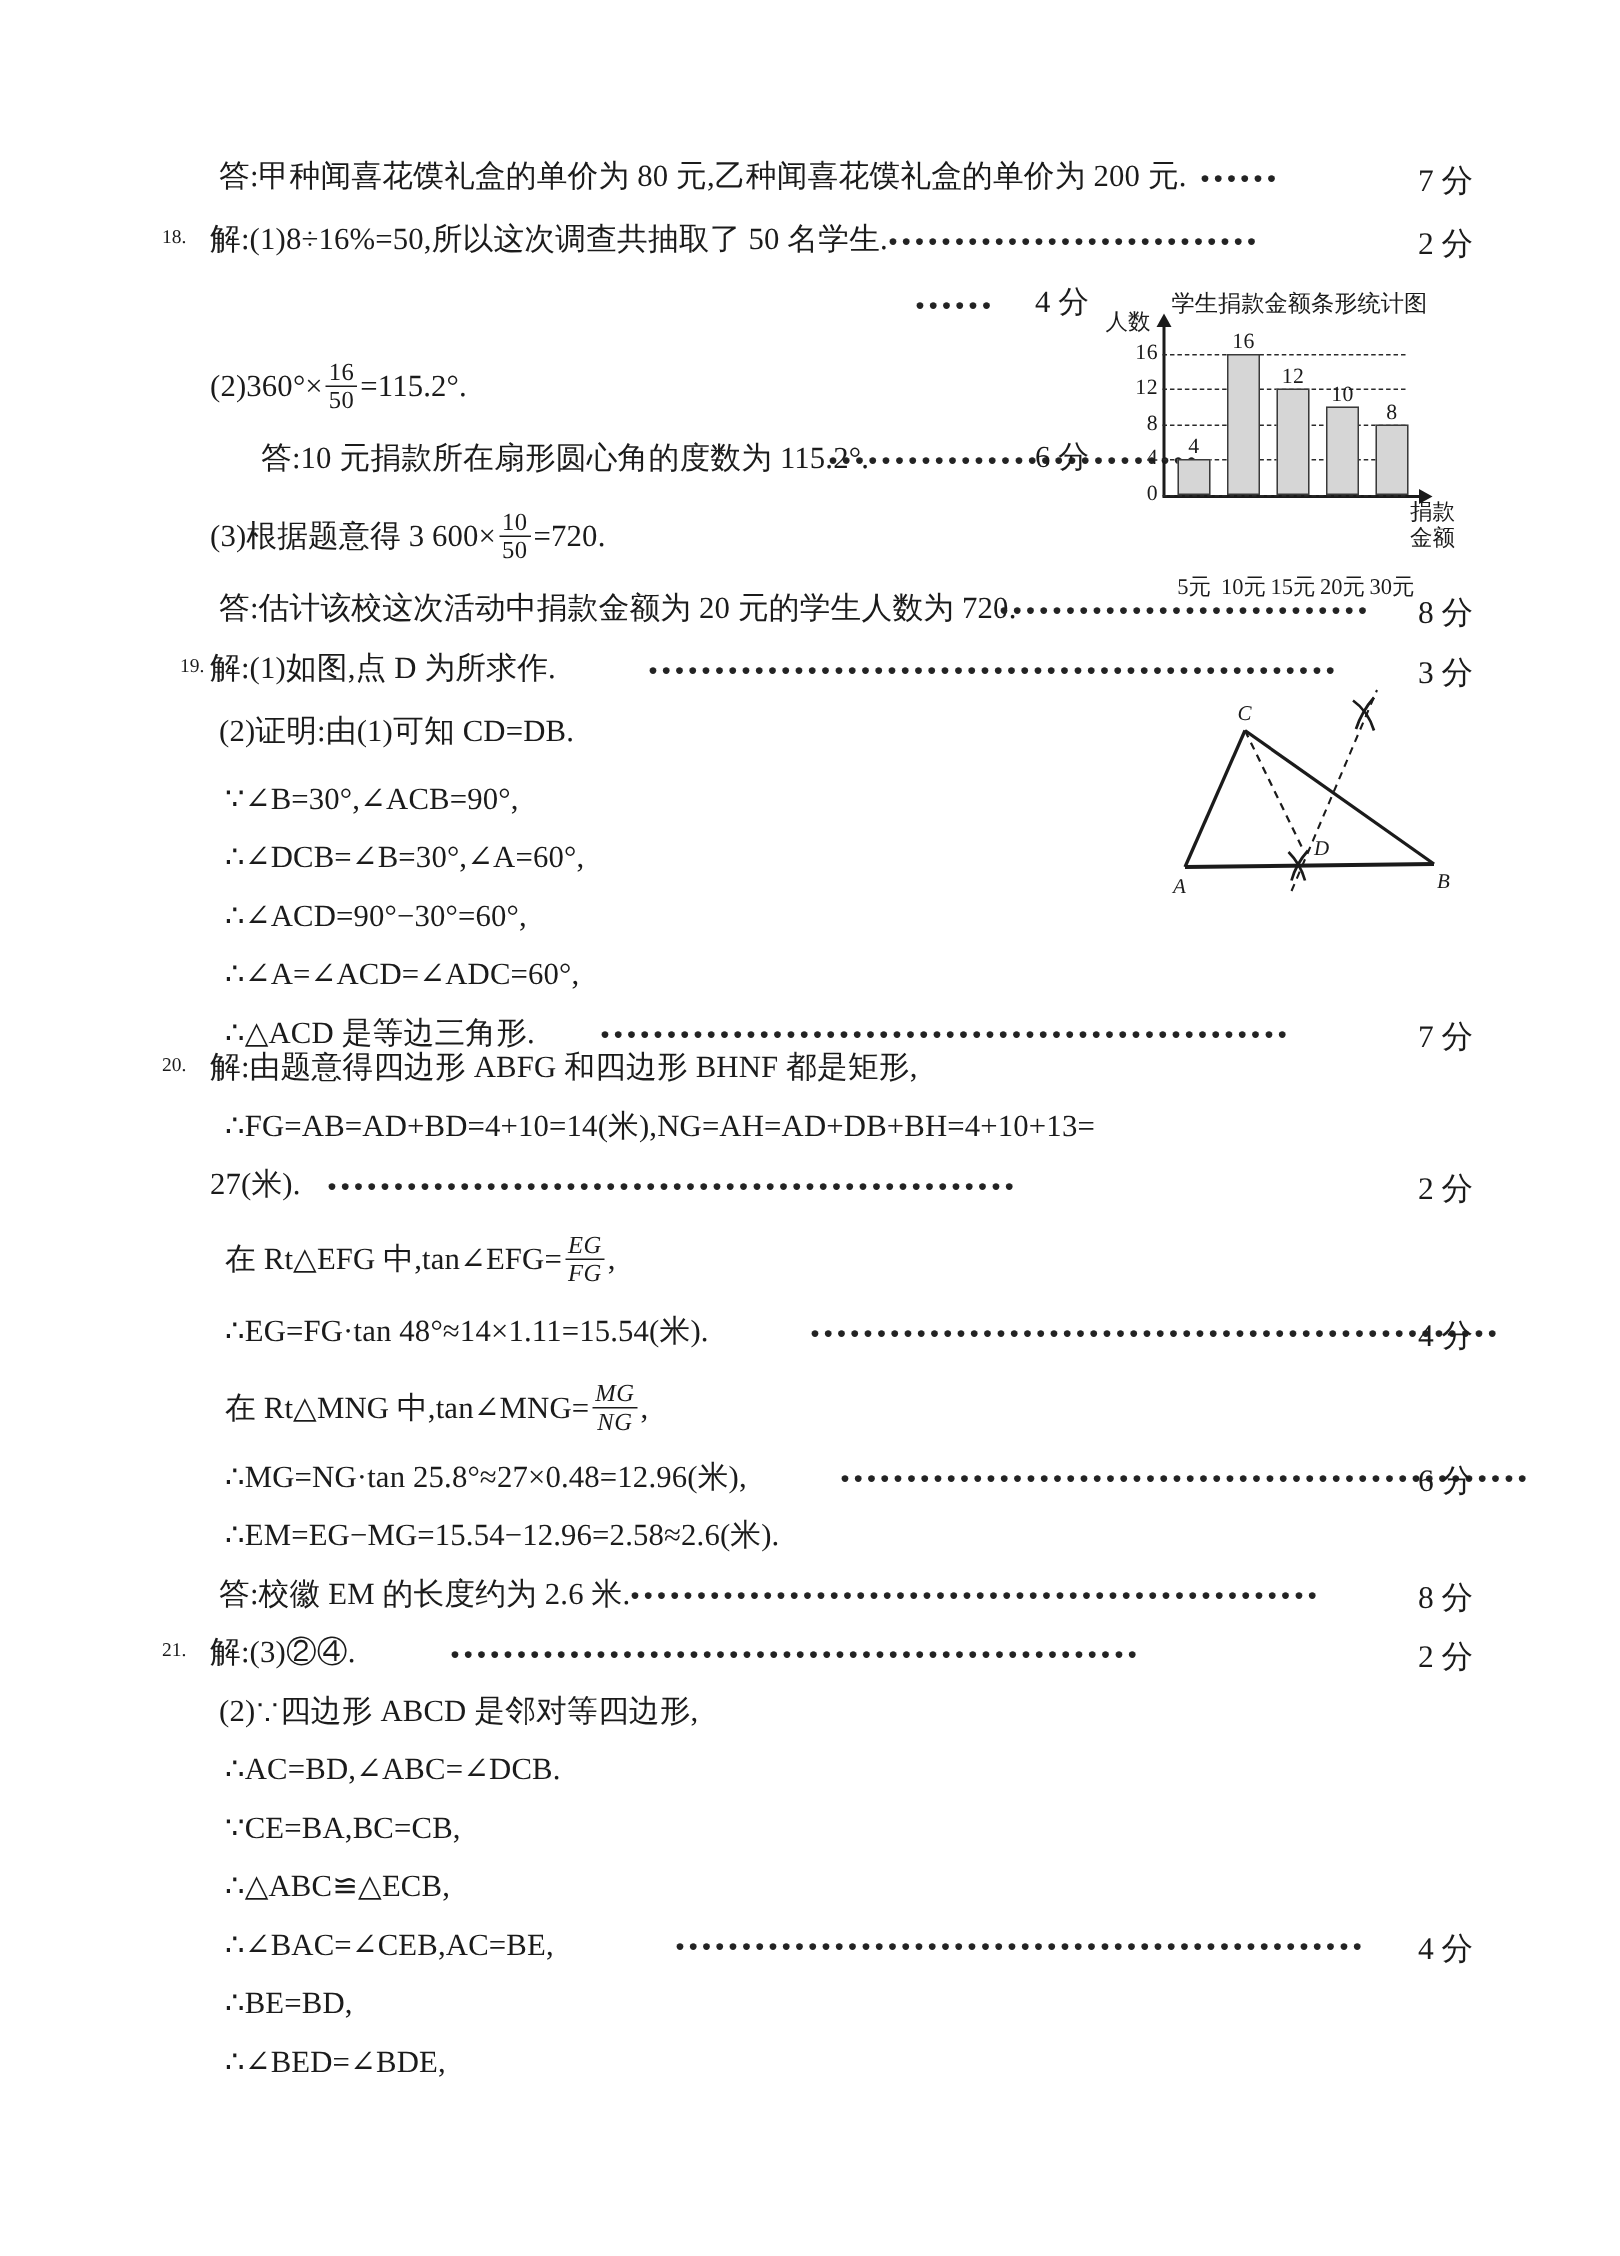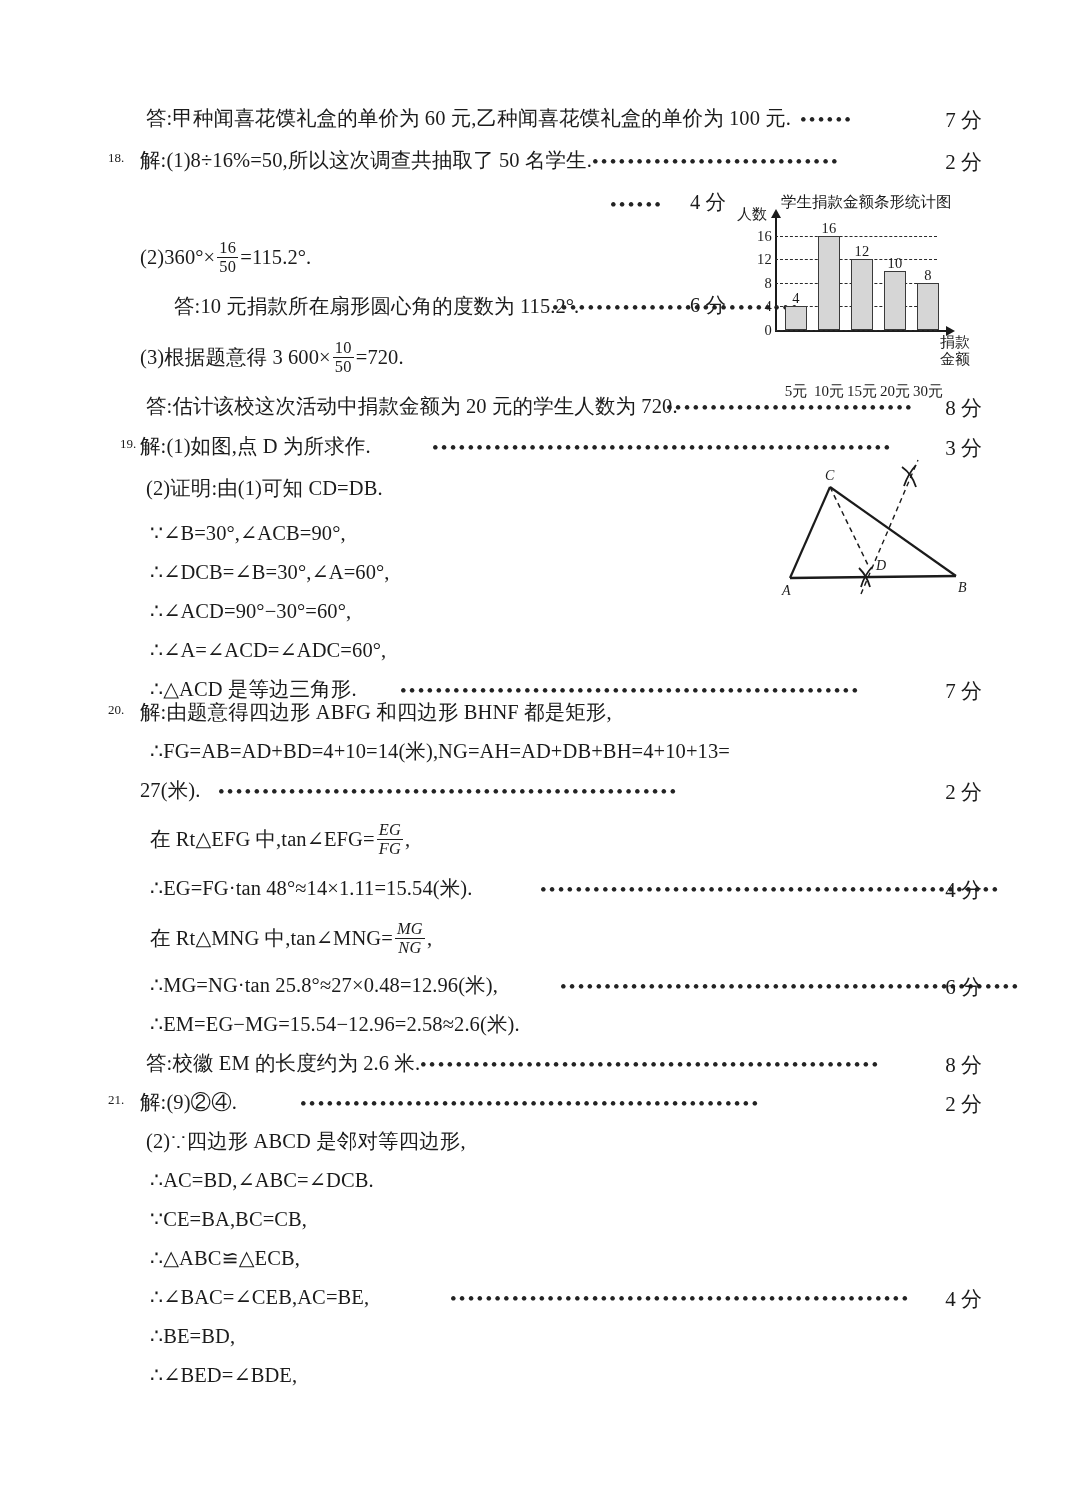--- a/index.html
+++ b/index.html
@@ -187,21 +187,21 @@
     top: 455px;
     width: 220px;
     height: 145px;
   }
 </style>
 </head>
 <body>
 
 <div class="page">
 
-  <div class="line cn" style="left:146px; top:108px;">答:甲种闻喜花馍礼盒的单价为 60 元,乙种闻喜花馍礼盒的单价为 100 元.</div>
+  <div class="line cn" style="left:146px; top:108px;">答:甲种闻喜花馍礼盒的单价为 80 元,乙种闻喜花馍礼盒的单价为 200 元.</div>
   <div class="line dots" style="left:800px; top:110px;">••••••</div>
   <div class="score cn" style="top:106px;">7 分</div>
 
   <div class="qnum cn" style="top:150px;">18.</div>
   <div class="line cn" style="left:140px; top:150px;">解:(1)8÷16%=50,所以这次调查共抽取了 50 名学生.</div>
   <div class="line dots" style="left:592px; top:152px;">••••••••••••••••••••••••••••</div>
   <div class="score cn" style="top:148px;">2 分</div>
 
   <div class="line dots" style="left:610px; top:195px;">••••••</div>
   <div class="line cn" style="left:690px; top:192px;">4 分</div>
@@ -279,21 +279,21 @@
   <div class="qnum cn" style="top:436px;margin-left:12px;">19.</div>
   <div class="line cn" style="left:140px; top:436px;">解:(1)如图,点 D 为所求作.</div>
   <div class="line dots" style="left:432px; top:438px;">••••••••••••••••••••••••••••••••••••••••••••••••••••</div>
   <div class="score cn" style="top:434px;">3 分</div>
 
   <div class="line cn" style="left:146px; top:478px;">(2)证明:由(1)可知 CD=DB.</div>
   <div class="line cn" style="left:150px; top:523px;">∵∠B=30°,∠ACB=90°,</div>
   <div class="line cn" style="left:150px; top:562px;">∴∠DCB=∠B=30°,∠A=60°,</div>
   <div class="line cn" style="left:150px; top:601px;">∴∠ACD=90°−30°=60°,</div>
   <div class="line cn" style="left:150px; top:640px;">∴∠A=∠ACD=∠ADC=60°,</div>
-  <div class="line cn" style="left:150px; top:679px;font-family:Liberation Serif, serif;">∴△ACD 是等边三角形.</div>
+  <div class="line cn" style="left:150px; top:679px;">∴△ACD 是等边三角形.</div>
   <div class="line dots" style="left:400px; top:681px;">••••••••••••••••••••••••••••••••••••••••••••••••••••</div>
   <div class="score cn" style="top:677px;">7 分</div>
 
   <div class="geo">
     <svg width="220" height="145" viewBox="0 0 220 145">
 
       <line x1="30" y1="123" x2="196" y2="121" stroke="#1b1b1b" stroke-width="2.6"></line>
       <line x1="30" y1="123" x2="70" y2="32" stroke="#1b1b1b" stroke-width="2.2"></line>
       <line x1="70" y1="32" x2="196" y2="121" stroke="#1b1b1b" stroke-width="2.2"></line>
 
@@ -337,21 +337,21 @@
   <div class="line dots" style="left:560px; top:977px;">••••••••••••••••••••••••••••••••••••••••••••••••••••</div>
   <div class="score cn" style="top:973px;">6 分</div>
 
   <div class="line cn" style="left:150px; top:1014px;">∴EM=EG−MG=15.54−12.96=2.58≈2.6(米).</div>
 
   <div class="line cn" style="left:146px; top:1053px;">答:校徽 EM 的长度约为 2.6 米.</div>
   <div class="line dots" style="left:420px; top:1055px;">••••••••••••••••••••••••••••••••••••••••••••••••••••</div>
   <div class="score cn" style="top:1051px;">8 分</div>
 
   <div class="qnum cn" style="top:1092px;">21.</div>
-  <div class="line cn" style="left:140px; top:1092px;">解:(9)②④.</div>
+  <div class="line cn" style="left:140px; top:1092px;">解:(3)②④.</div>
   <div class="line dots" style="left:300px; top:1094px;">••••••••••••••••••••••••••••••••••••••••••••••••••••</div>
   <div class="score cn" style="top:1090px;">2 分</div>
 
   <div class="line cn" style="left:146px; top:1131px;">(2)∵四边形 ABCD 是邻对等四边形,</div>
   <div class="line cn" style="left:150px; top:1170px;">∴AC=BD,∠ABC=∠DCB.</div>
   <div class="line cn" style="left:150px; top:1209px;">∵CE=BA,BC=CB,</div>
   <div class="line cn" style="left:150px; top:1248px;">∴△ABC≌△ECB,</div>
   <div class="line cn" style="left:150px; top:1287px;">∴∠BAC=∠CEB,AC=BE,</div>
   <div class="line dots" style="left:450px; top:1289px;">••••••••••••••••••••••••••••••••••••••••••••••••••••</div>
   <div class="score cn" style="top:1285px;">4 分</div>

